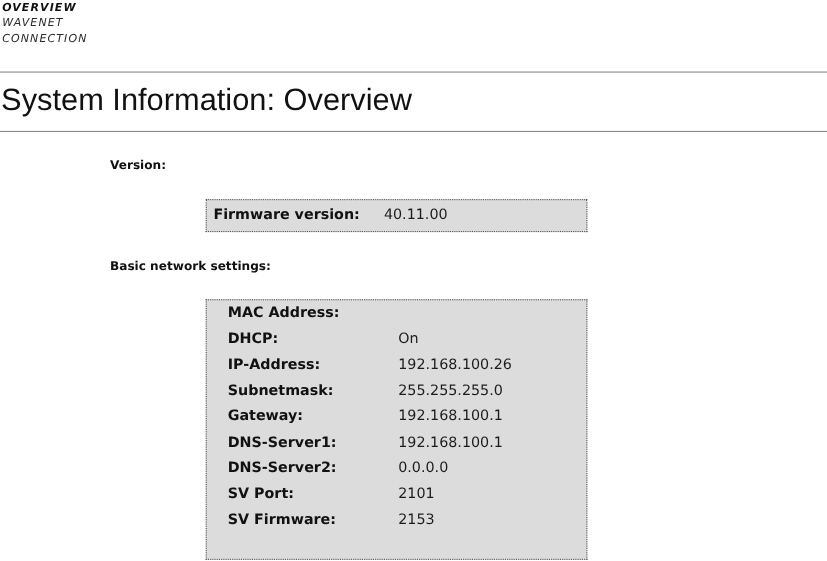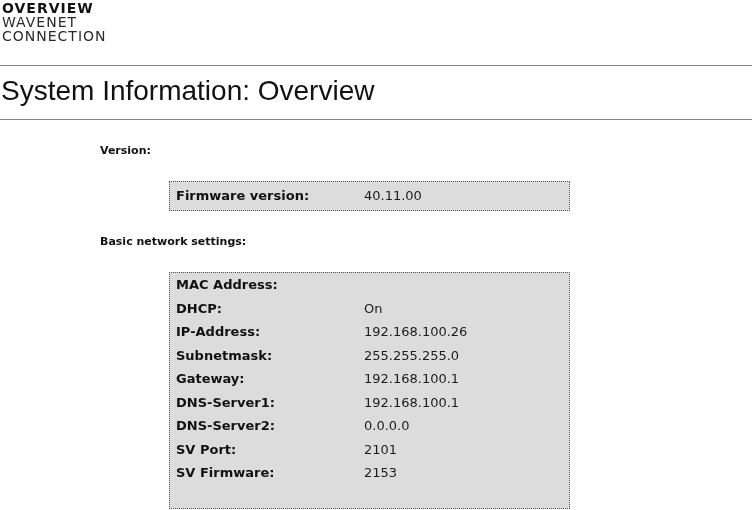--- a/index.html
+++ b/index.html
@@ -17,26 +17,27 @@
   }
 
   
   .nav {
     position: absolute;
     top: 1px;
     left: 2px;
   }
   .nav a {
     display: block;
-    font-size: 14px;
+    font-size: 10px;
     line-height: 14px;
     letter-spacing: 1px;
     color: #2a2a2a;
     text-decoration: none;
     cursor: pointer;
+    font-style: italic;
   }
   .nav a.current {
     font-weight: bold;
     color: #111111;
   }
 
   
   .rule {
     position: absolute;
     left: 0;
@@ -69,52 +70,52 @@
     font-weight: bold;
     color: #111111;
     white-space: nowrap;
   }
   .heading-version { top: 144px; }
   .heading-network { top: 235px; }
 
   
   .info-box {
     position: absolute;
-    left: 169px;
-    width: 401px;
+    left: 187px;
+    width: 347px;
     box-sizing: border-box;
     background: #dcdcdc;
     border: 1px dotted #555555;
     font-size: 13px;
   }
   .version-box {
     top: 181px;
     height: 30px;
   }
   .version-box .row { line-height: 28px; }
   .network-box {
     top: 272px;
     height: 237px;
+    padding-left: 13px;
   }
   .network-box .row { line-height: 23.5px; }
 
   .row {
     display: flex;
     padding-left: 6px;
     white-space: nowrap;
   }
   .row .lbl {
     flex: none;
     width: 155px;
     font-weight: bold;
     color: #111111;
   }
   .row .val {
     color: #1c1c1c;
-    margin-left: 33px;
   }
 </style>
 </head>
 <body>
 
 <div class="nav">
   <a class="current">OVERVIEW</a>
   <a>WAVENET</a>
   <a>CONNECTION</a>
 </div>

